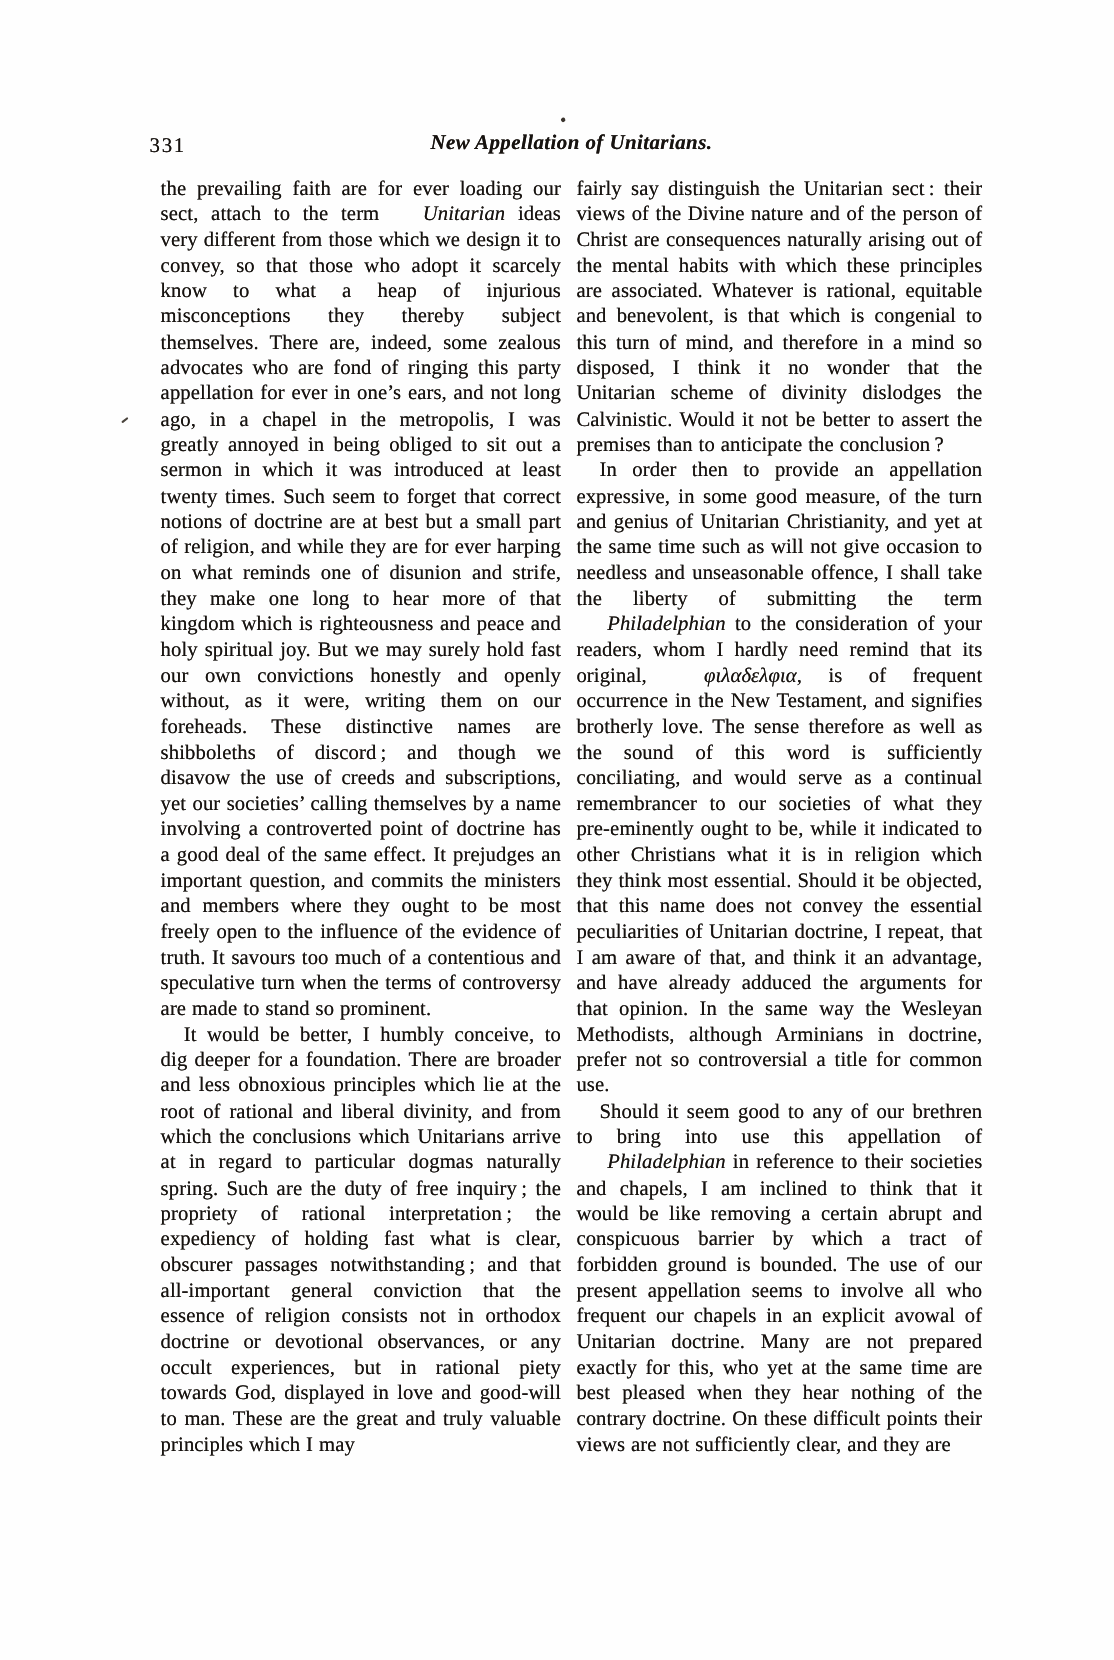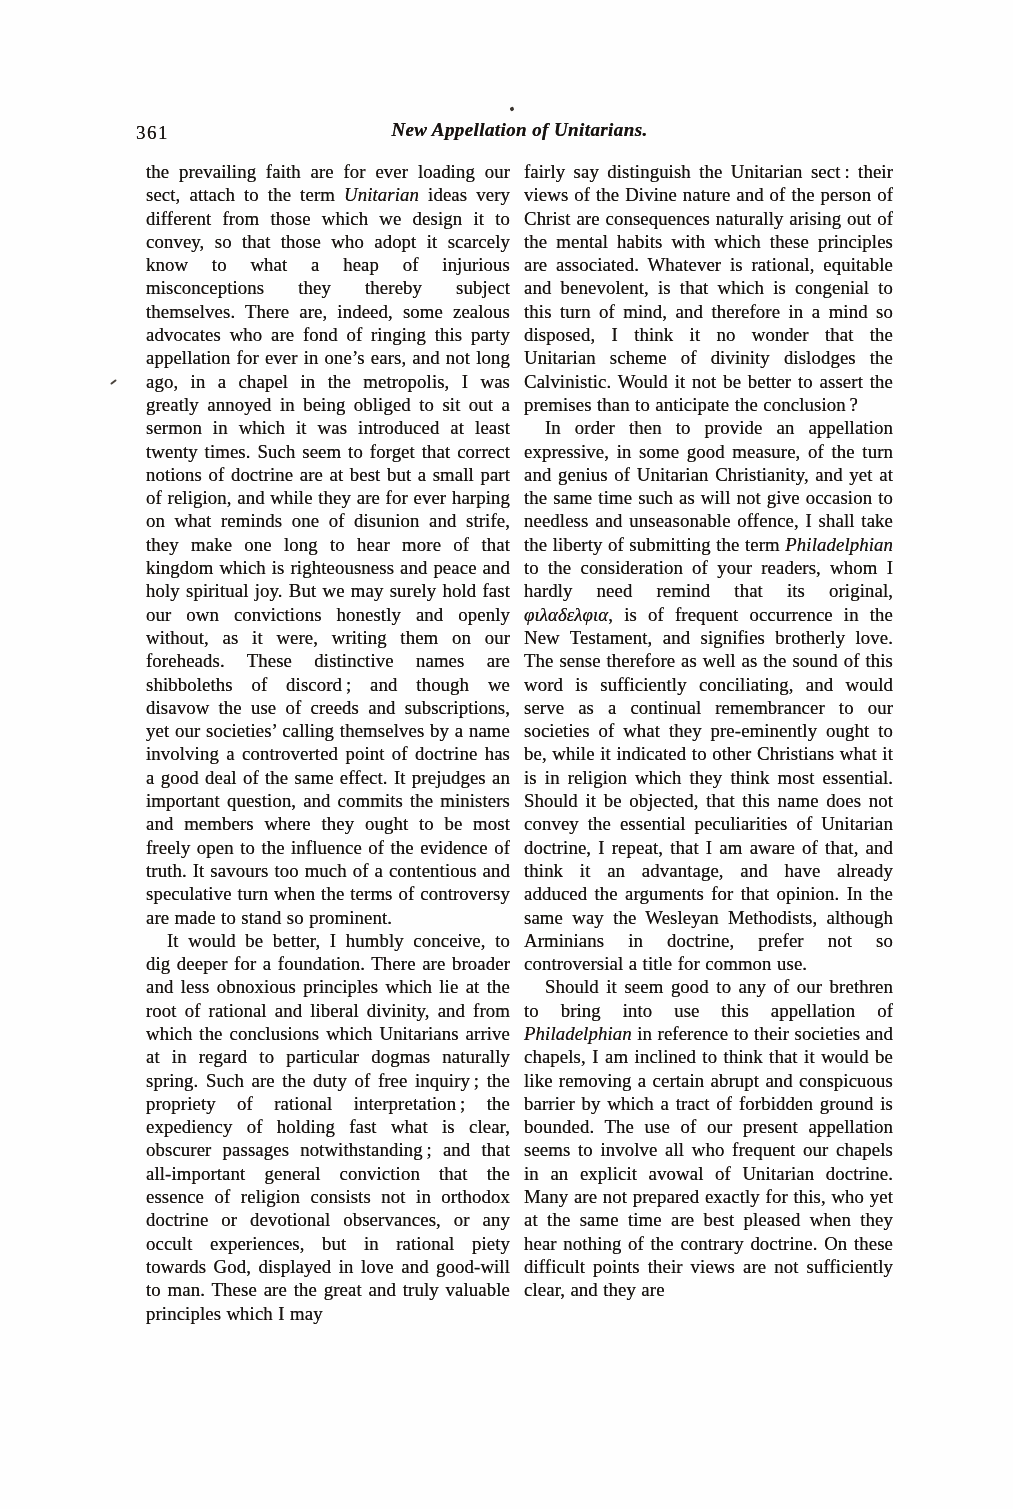--- a/index.html
+++ b/index.html
@@ -58,21 +58,21 @@
     font-size: 18.8px;
     line-height: 23.3px;
     text-align: justify;
     word-spacing: 0.6px;
     letter-spacing: 0.1px;
     hyphens: auto;
     -webkit-hyphens: auto;
     text-shadow: 0 0 0.6px rgba(22,17,12,0.8);
   }
   .para.indent { text-indent: 21px; }
-  .para em { font-style: italic; }
+  .para em { font-style: italic; margin-left: 28px; }
   .speck {
     position: absolute;
     background: #3a342e;
   }
   .speck-1 {
     left: 510px; top: 107px;
     width: 4px; height: 4px;
     border-radius: 45% 55% 50% 50%;
     transform: rotate(60deg);
   }
@@ -82,21 +82,21 @@
     border-radius: 2px;
     transform: rotate(-38deg);
     background: #4a443d;
   }
 </style>
 </head>
 <body>
 
 <div class="page">
   <div class="header">
-    <span class="pagenum">361</span>
+    <span class="pagenum">331</span>
     <span class="running-title">New Appellation of Unitarians.</span>
   </div>
 
   <div class="speck speck-1"></div>
   <div class="speck speck-2"></div>
 
   <div class="columns">
     <div class="col col-left" id="col-left">
         <p class="para"><span>the prevailing faith are for ever loading our sect, attach to the term </span><em>Unitarian</em><span> ideas very different from those which we design it to convey, so that those who adopt it scarcely know to what a heap of injurious misconceptions they thereby subject themselves. There are, indeed, some zealous advocates who are fond of ringing this party appellation for ever in one’s ears, and not long ago, in a chapel in the metropolis, I was greatly annoyed in being obliged to sit out a sermon in which it was introduced at least twenty times. Such seem to forget that correct notions of doctrine are at best but a small part of religion, and while they are for ever harping on what reminds one of disunion and strife, they make one long to hear more of that kingdom which is righteousness and peace and holy spiritual joy. But we may surely hold fast our own convictions honestly and openly without, as it were, writing them on our foreheads. These distinctive names are shibboleths of discord ; and though we disavow the use of creeds and subscriptions, yet our societies’ calling themselves by a name involving a controverted point of doctrine has a good deal of the same effect. It prejudges an important question, and commits the ministers and members where they ought to be most freely open to the influence of the evidence of truth. It savours too much of a contentious and speculative turn when the terms of controversy are made to stand so prominent.</span></p>
         <p class="para indent"><span>It would be better, I humbly conceive, to dig deeper for a foundation. There are broader and less obnoxious principles which lie at the root of rational and liberal divinity, and from which the conclusions which Unitarians arrive at in regard to particular dogmas naturally spring. Such are the duty of free inquiry ; the propriety of rational interpretation ; the expediency of holding fast what is clear, obscurer passages notwithstanding ; and that all-important general conviction that the essence of religion consists not in orthodox doctrine or devotional observances, or any occult experiences, but in rational piety towards God, displayed in love and good-will to man. These are the great and truly valuable principles which I may</span></p>

